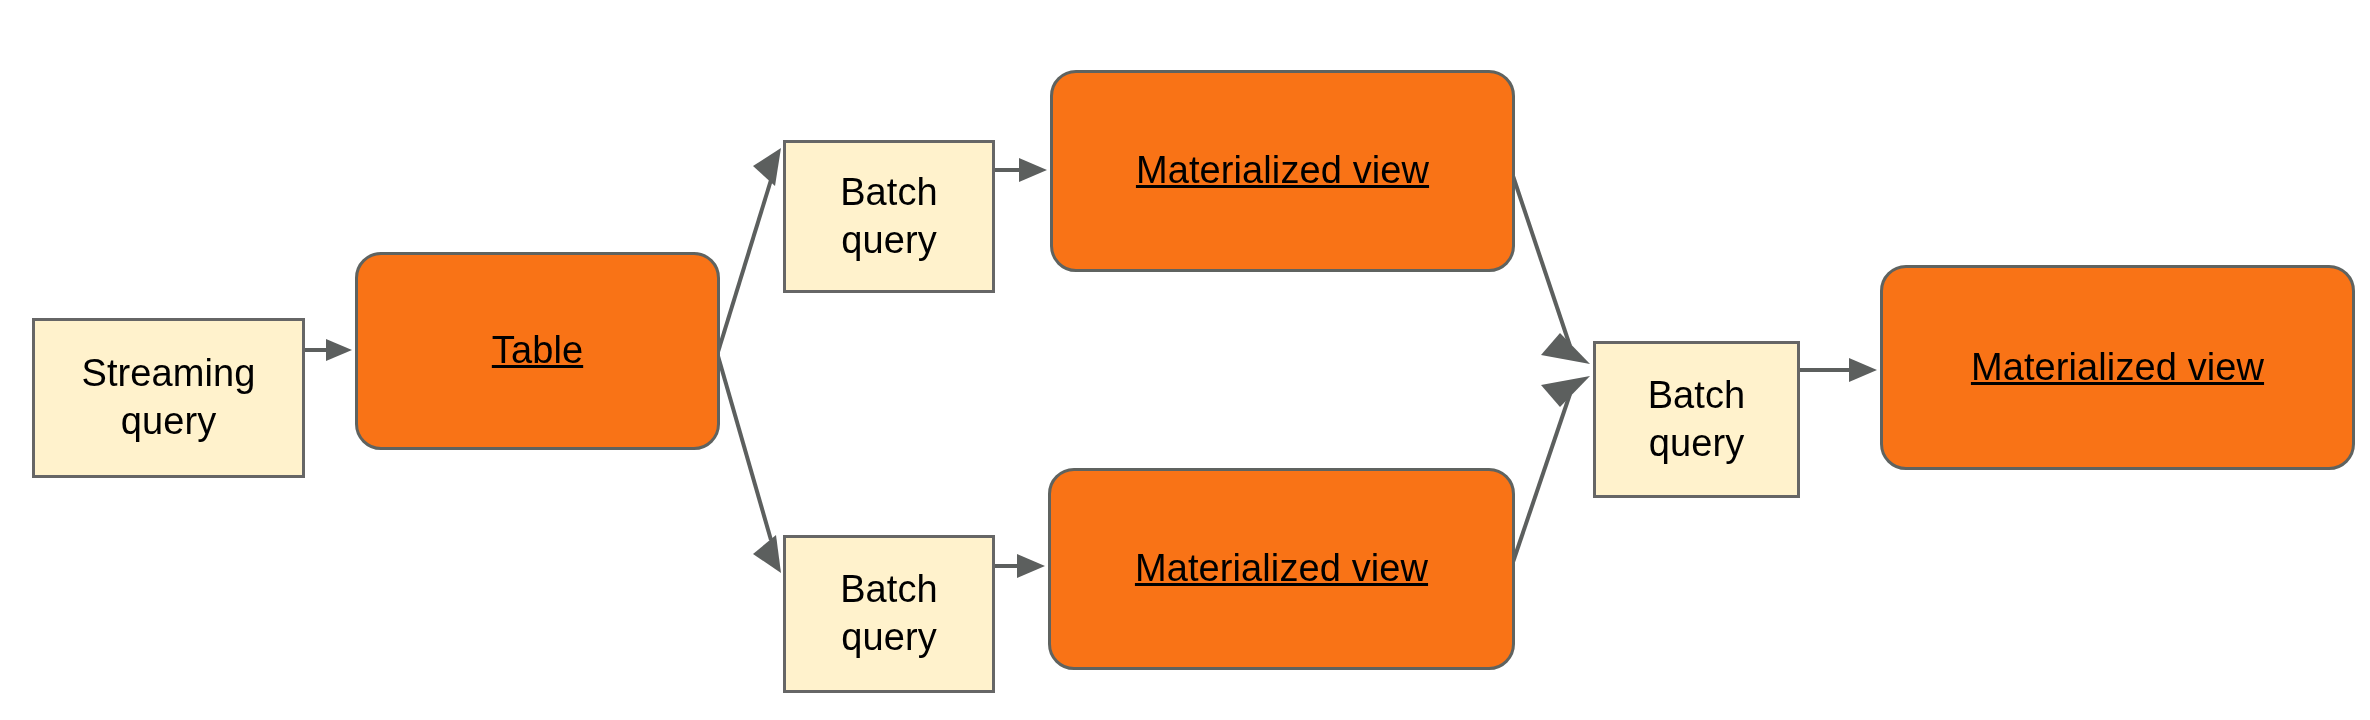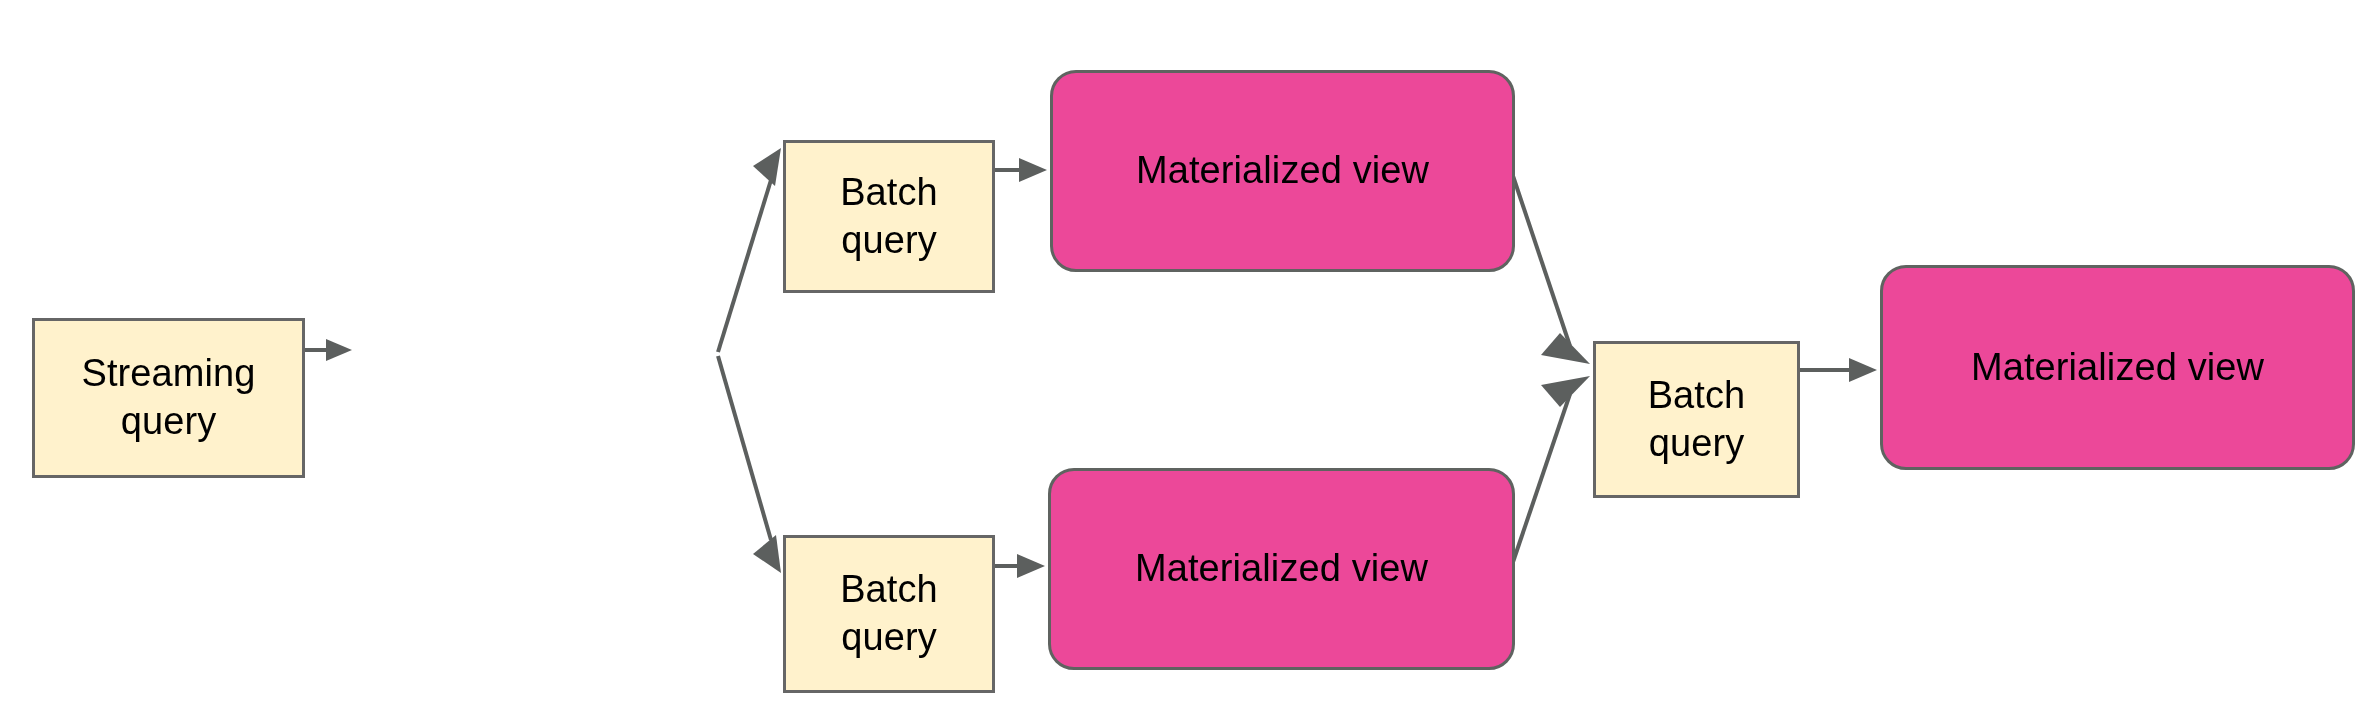--- a/index.html
+++ b/index.html
@@ -29,23 +29,24 @@
     white-space: pre-line;
     border: 3px solid #666666;
   }
   .node-yellow {
     background: #fff2cc;
     border-color: #666666;
     border-radius: 0;
     margin-top: 48px;
   }
   .node-green {
-    background: #ec4899;
+    background: #f97316;
     border-color: #5f6360;
     border-radius: 26px;
+    text-decoration: underline;
   }
   .node-label {
     display: block;
     pointer-events: none;
   }
   #edges {
     position: absolute;
     left: 0;
     top: 0;
     width: 2370px;
@@ -110,20 +111,23 @@
       <path class="edge-path" d="M 1800 370 L 1858 370"></path>
       <polygon class="edge-head" points="1877,370 1849,358 1849,382"></polygon>
     </g>
   </svg>
 
   <div class="node node-yellow" style="left:32px; top:270px; width:273px; height:160px;align-items:center;">
     <span class="node-label">Streaming
 query</span>
   </div>
 
+  <div class="node node-green" style="left:355px; top:252px; width:365px; height:198px;">
+    <span class="node-label">Table</span>
+  </div>
 
   <div class="node node-yellow" style="left:783px; top:92px; width:212px; height:153px;">
     <span class="node-label">Batch
 query</span>
   </div>
 
   <div class="node node-green" style="left:1050px; top:70px; width:465px; height:202px;">
     <span class="node-label">Materialized view</span>
   </div>
 

